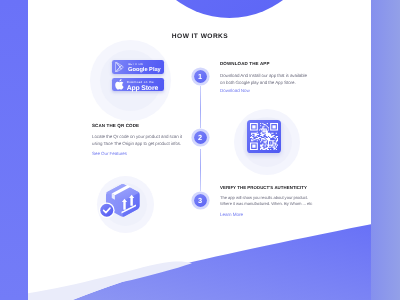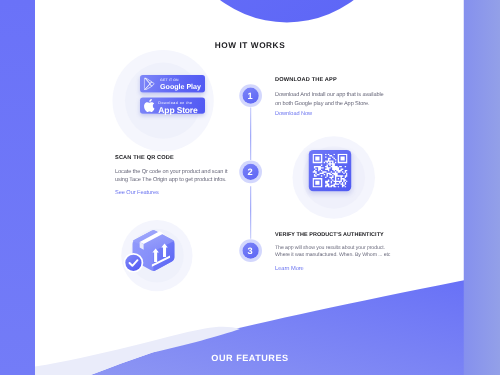--- a/index.html
+++ b/index.html
@@ -217,15 +217,14 @@
     <div class="sb">Locate the Qr code on your product and scan it using Tace The Origin app to get product infos.</div>
     <a class="sl">See Our Features</a>
   </div>
 
   <div class="txt t3">
     <div class="st">VERIFY THE PRODUCT'S AUTHENTICITY</div>
     <div class="sb">The app will show you results about your product. Where it was manufactured. When. By Whom ... etc</div>
     <a class="sl">Learn More</a>
   </div>
 
-  <div class="footer-heading">OUR FEATURES</div>
 
 </div>
 
 </body></html>

